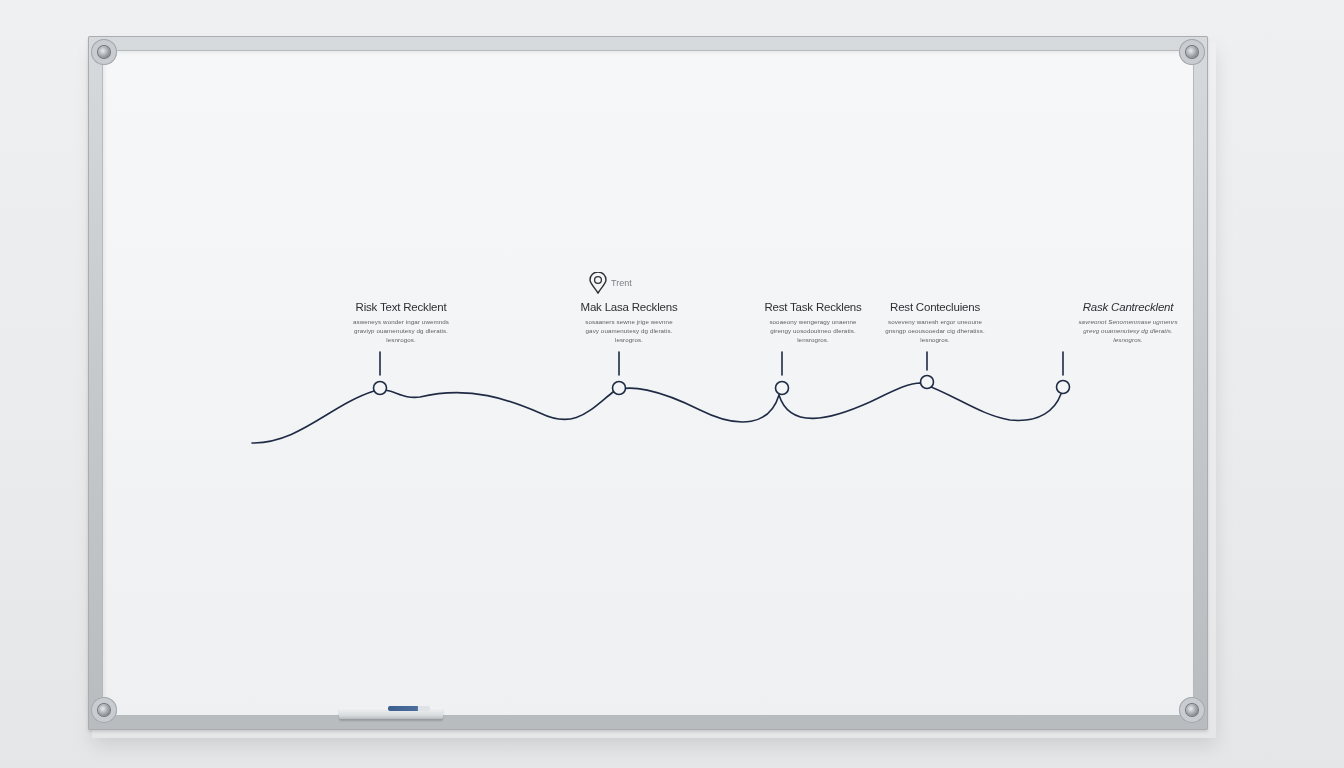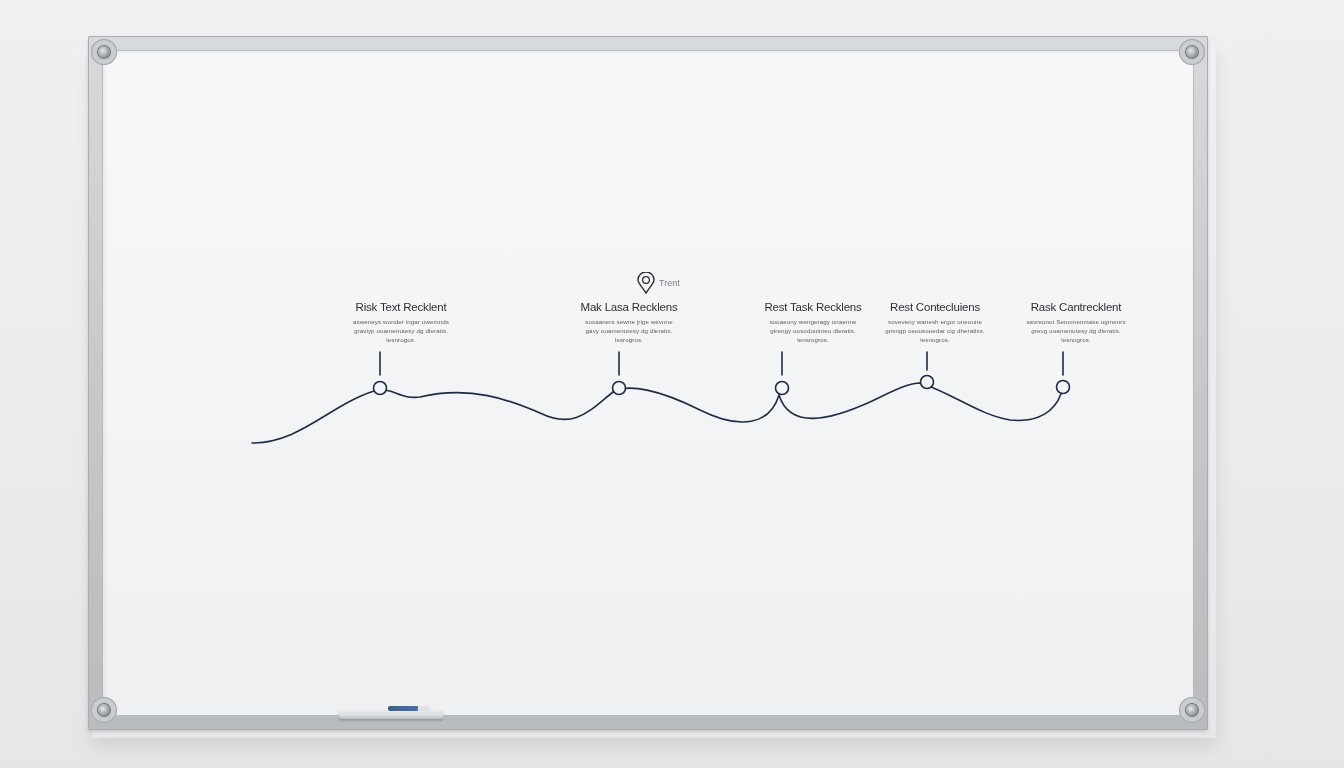--- a/index.html
+++ b/index.html
@@ -55,21 +55,21 @@
       position: absolute; width: 160px; text-align: center; color: #2c2f34;
     }
     .label .title {
       font-size: 11.5px; letter-spacing: -0.2px; white-space: nowrap;
     }
     .label .body {
       margin-top: 4px; font-size: 6.2px; line-height: 9px; color: #5a5e64;
       letter-spacing: 0.1px;
     }
     .pin-wrap {
-      position: absolute; left: 636px; top: 272px; display: flex; align-items: center;
+      position: absolute; left: 588px; top: 272px; display: flex; align-items: center;
     }
     .pin-text { font-size: 9px; color: #7a7f86; margin-left: 3px; }
   </style>
 </head>
 <body>
 
 <div class="wall-shadow"></div>
 
 <div class="frame">
   <div class="board"></div>
@@ -153,20 +153,20 @@
 
 <div class="label" style="left:855px; top:301px;">
   <div class="title">Rest Contecluiens</div>
   <div class="body">
     <div>soveveny wanesh ergor uneoune</div>
     <div>gnsngp oeousooedar cig dheratiss.</div>
     <div>lesnogros.</div>
   </div>
 </div>
 
-<div class="label" style="left:996px; top:301px;">
+<div class="label" style="left:1048px; top:301px;font-style:italic;">
   <div class="title">Rask Cantrecklent</div>
   <div class="body">
     <div>savreonot Senomenmase ugmenrs</div>
     <div>grevg ouamenutesy dg dleratis.</div>
     <div>lesnogros.</div>
   </div>
 </div>
 
 </body></html>

